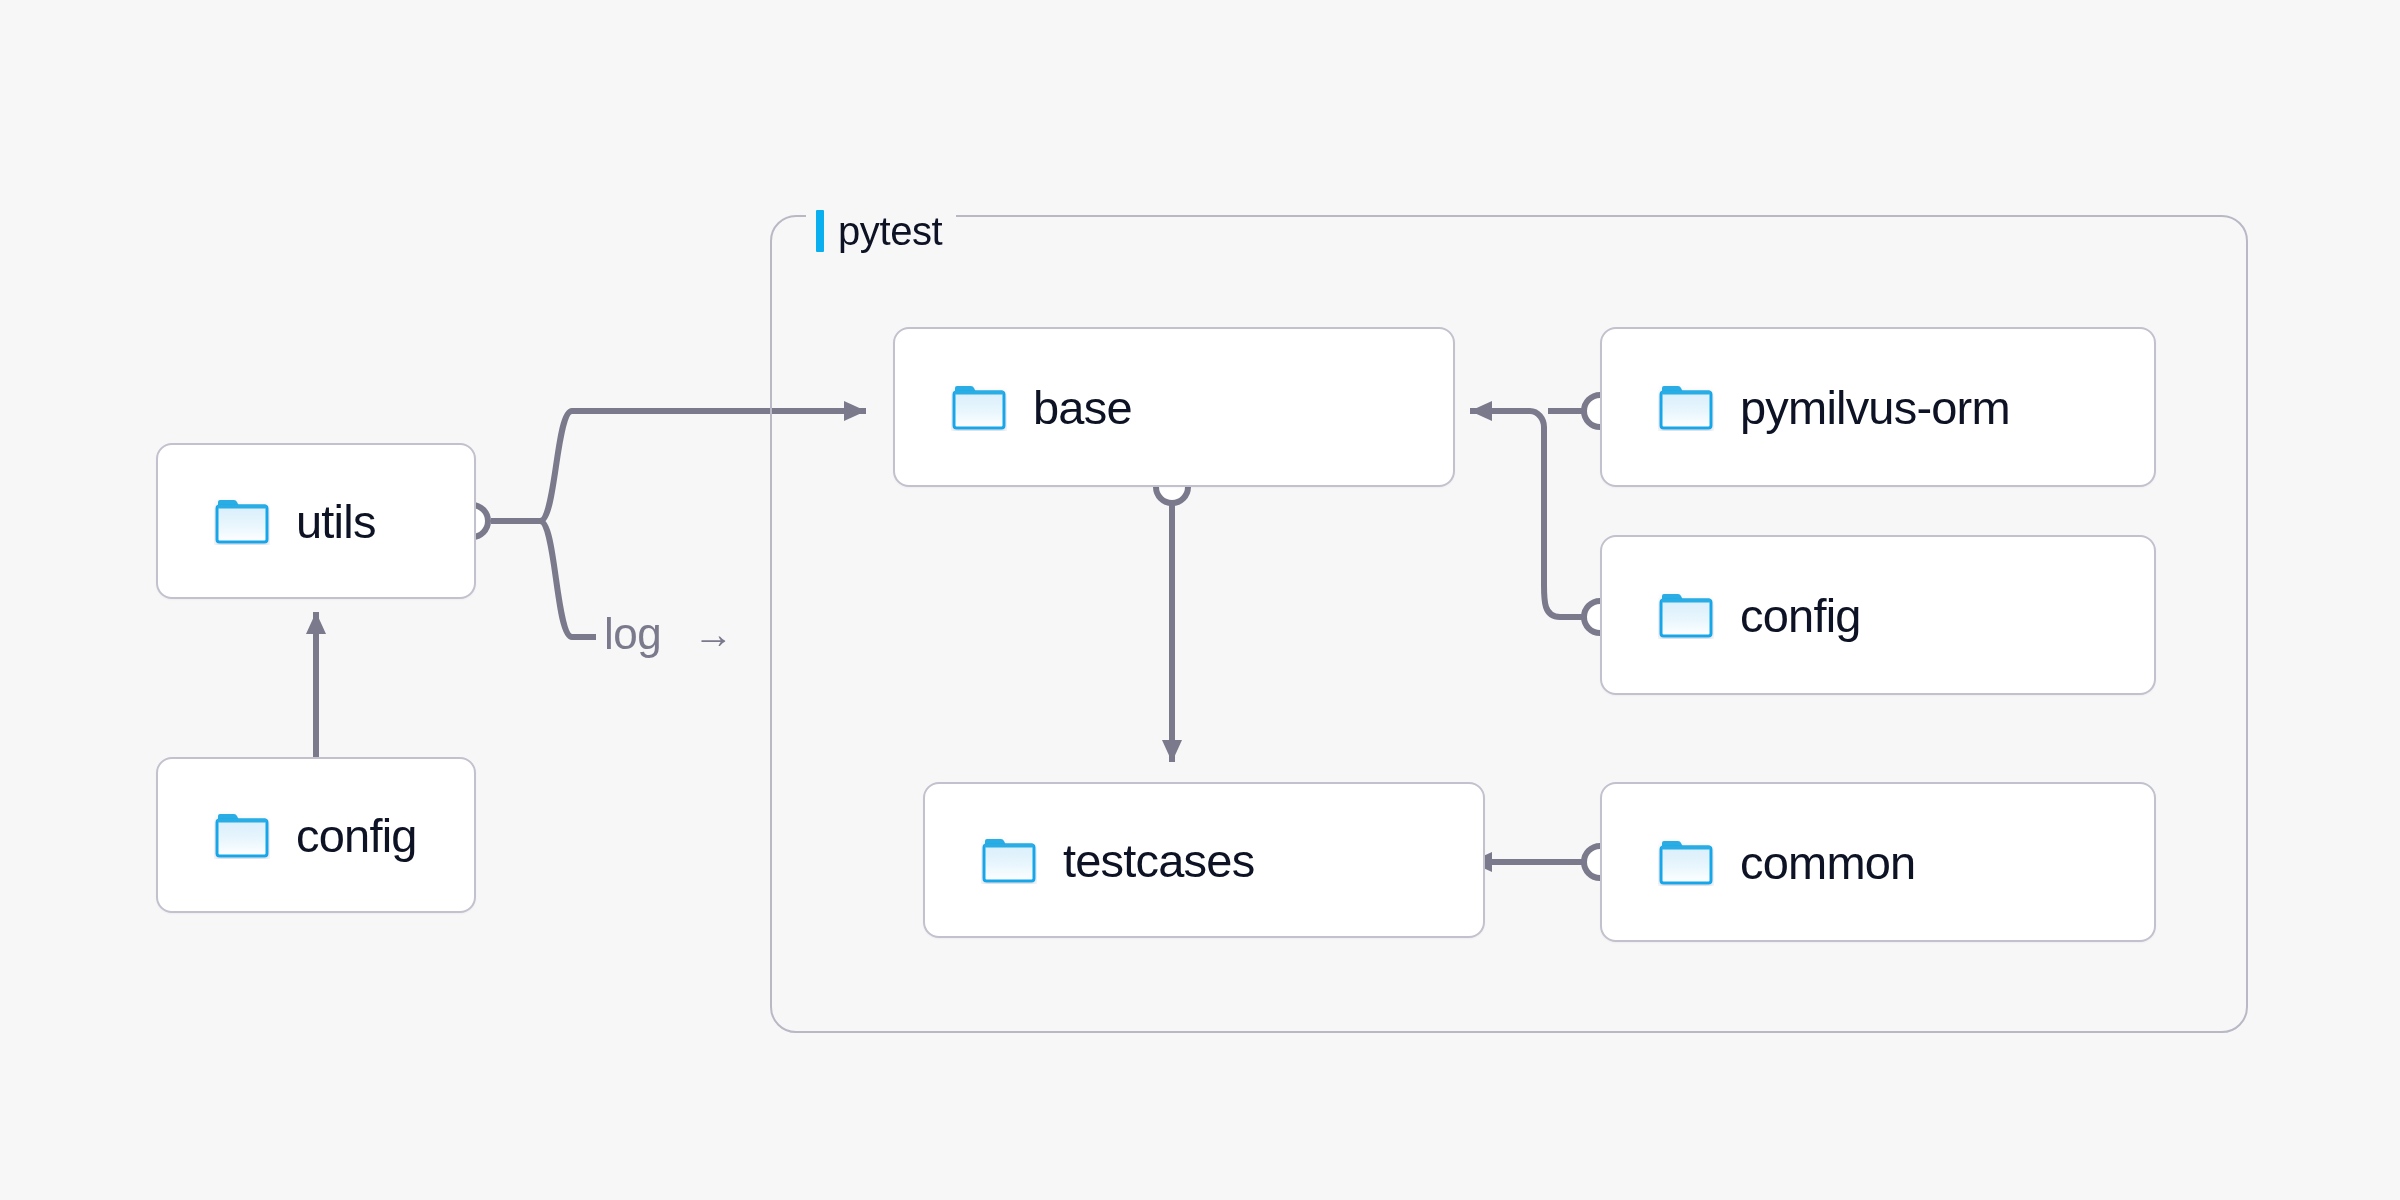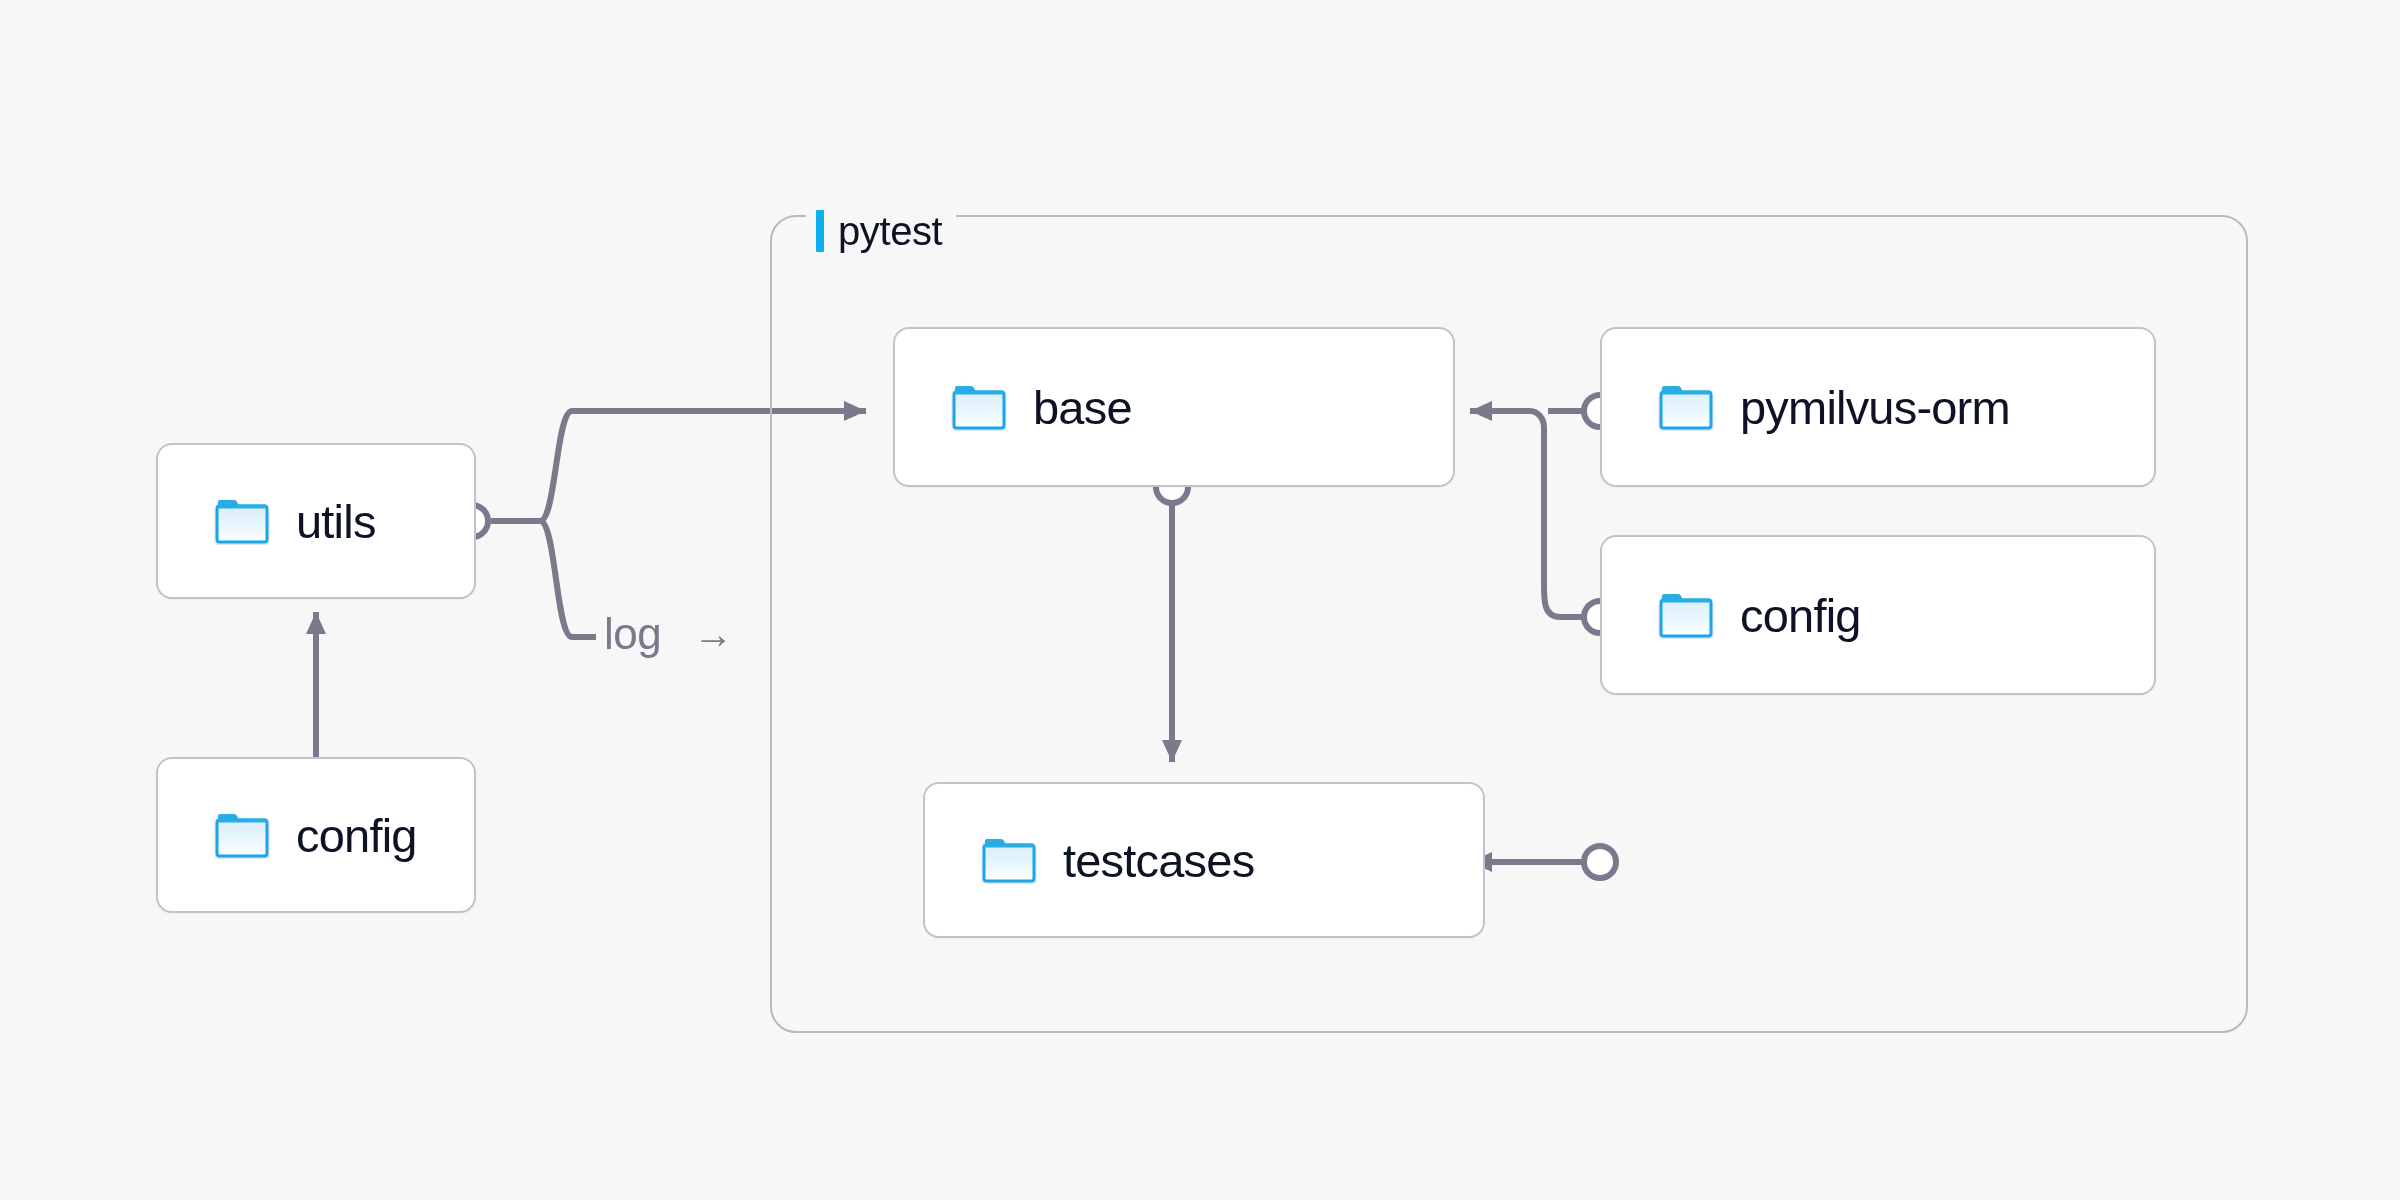--- a/index.html
+++ b/index.html
@@ -256,19 +256,31 @@
         <g filter="url(#folderShadow)">
           <path d="M4,10 L4,5 Q4,3 6,3 L20,3 Q22,3 23,5 L25,9 L24,12 Z" fill="#29ade4"></path>
           <rect x="3" y="9" width="50" height="36" rx="2.5" fill="url(#folderGrad)" stroke="#13a7ea" stroke-width="3"></rect>
           <path d="M5,9.5 L51,9.5" stroke="#29ade4" stroke-width="4" stroke-linecap="round"></path>
         </g>
       </svg>
       <span class="node-label">config</span>
     </div>
   </div>
 
+  <div class="node" style="left:1600px; top:782px; width:556px; height:160px;">
+    <div class="node-inner">
+      <svg class="folder-icon" viewBox="0 0 56 48" xmlns="http://www.w3.org/2000/svg">
+        <g filter="url(#folderShadow)">
+          <path d="M4,10 L4,5 Q4,3 6,3 L20,3 Q22,3 23,5 L25,9 L24,12 Z" fill="#29ade4"></path>
+          <rect x="3" y="9" width="50" height="36" rx="2.5" fill="url(#folderGrad)" stroke="#13a7ea" stroke-width="3"></rect>
+          <path d="M5,9.5 L51,9.5" stroke="#29ade4" stroke-width="4" stroke-linecap="round"></path>
+        </g>
+      </svg>
+      <span class="node-label">common</span>
+    </div>
+  </div>
 
   <div class="edge-label" style="left:596px; top:612px;">
     <span>log</span>
     <span class="arrow-glyph">→</span>
   </div>
 
 </div>
 
 </body></html>

